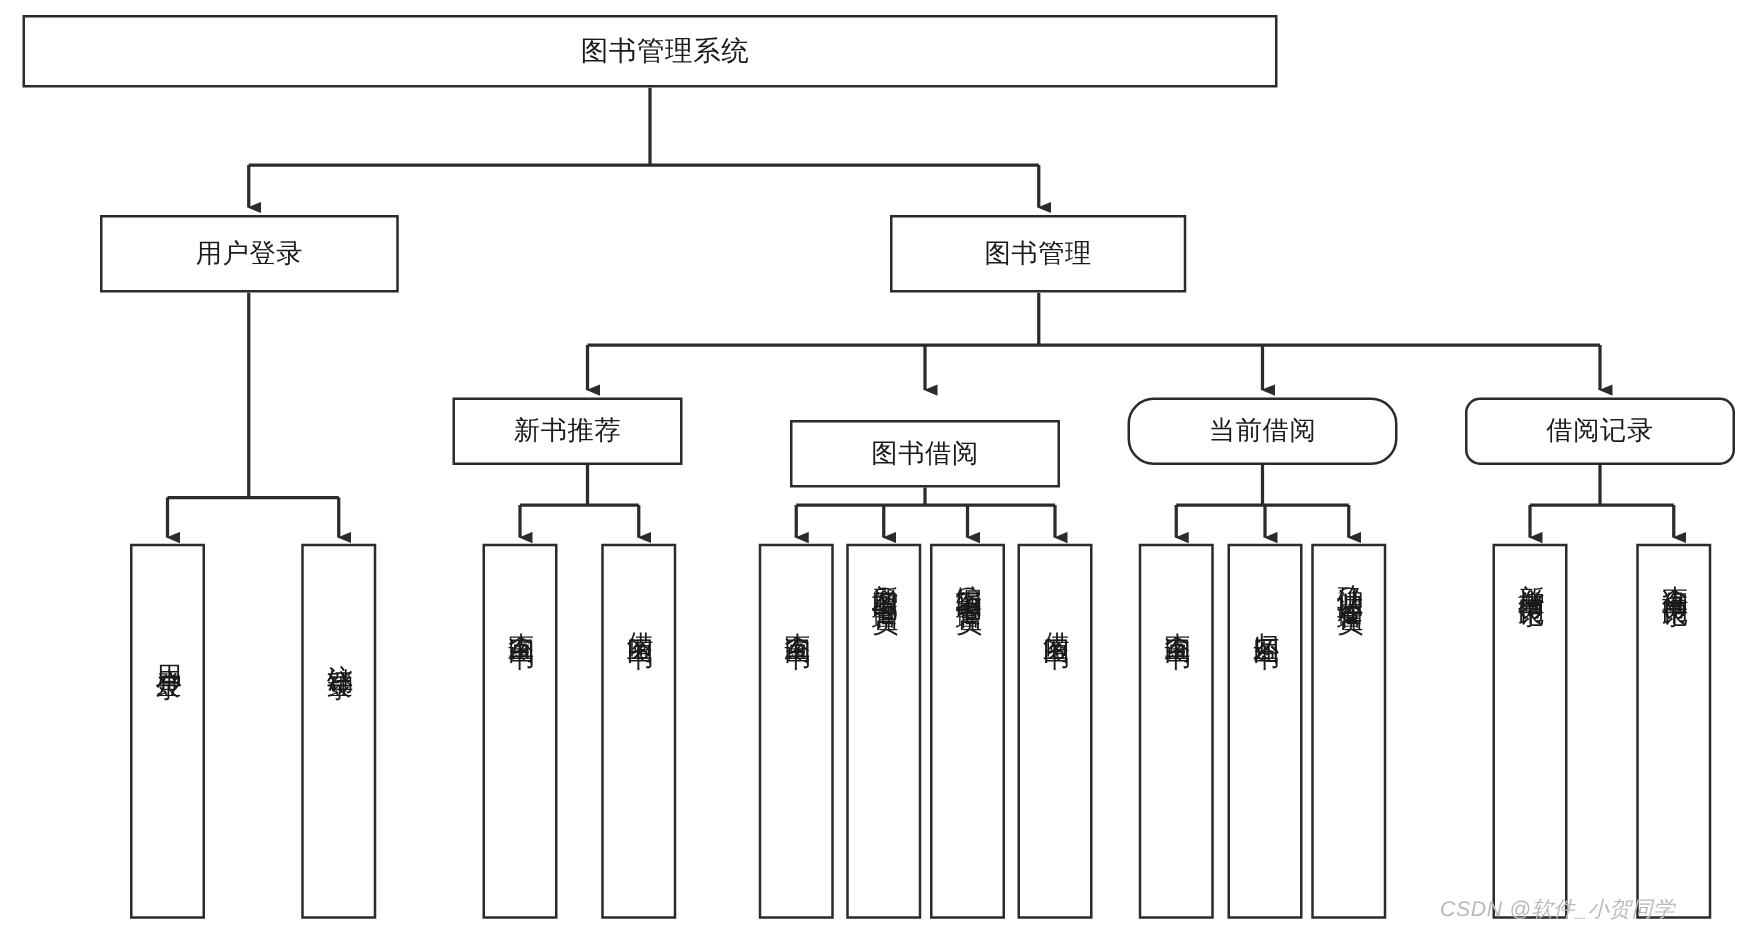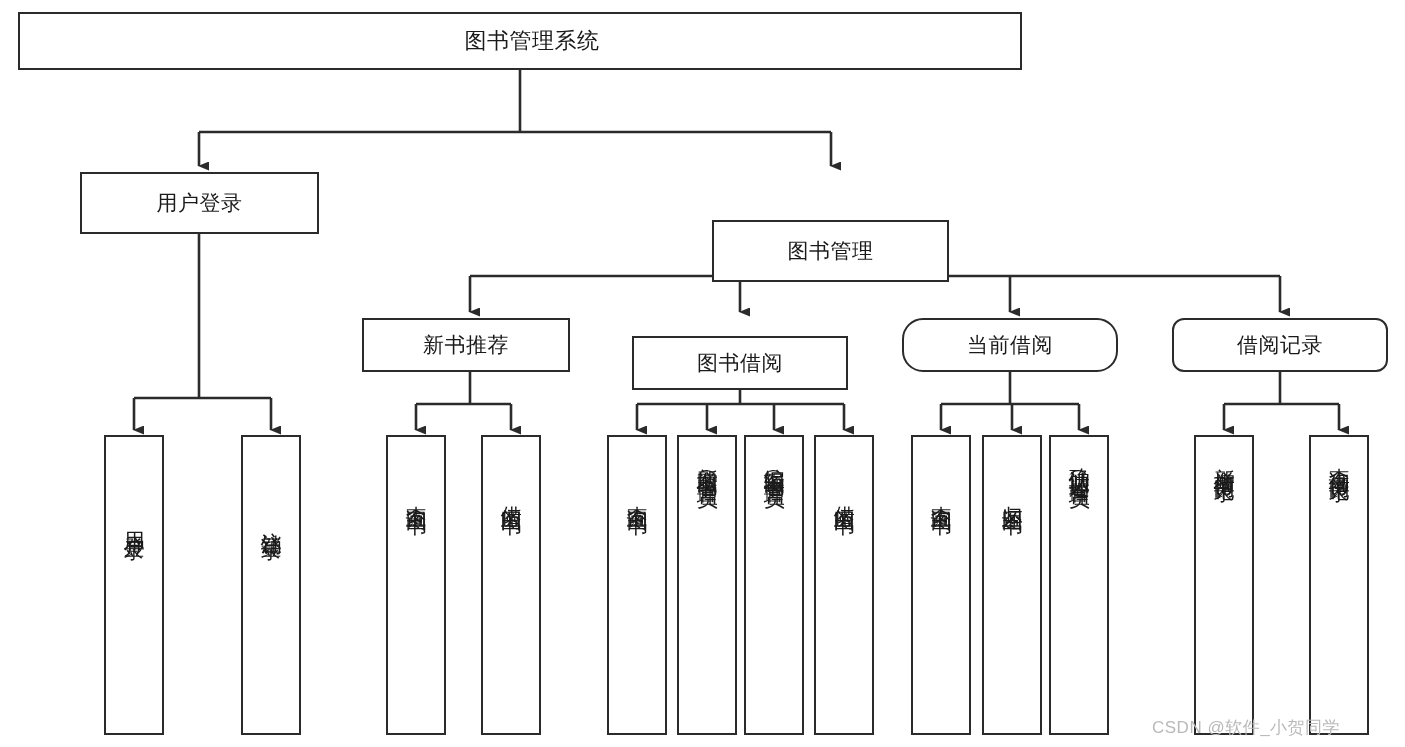--- a/index.html
+++ b/index.html
@@ -95,25 +95,25 @@
     </g>
   </svg>
 
   <div class="node h-node root" style="left:18px;top:12px;width:1004px;height:58px;">
     <div class="lbl">图书管理系统</div>
   </div>
 
   <div class="node h-node" style="left:80px;top:172px;width:239px;height:62px;">
     <div class="lbl">用户登录</div>
   </div>
-  <div class="node h-node" style="left:712px;top:172px;width:237px;height:62px;margin-top:48px;">
+  <div class="node h-node" style="left:712px;top:172px;width:237px;height:62px;">
     <div class="lbl">图书管理</div>
   </div>
 
-  <div class="node h-node" style="left:362px;top:318px;width:208px;height:54px;">
+  <div class="node h-node" style="left:362px;top:318px;width:184px;height:54px;">
     <div class="lbl">新书推荐</div>
   </div>
   <div class="node h-node" style="left:632px;top:336px;width:216px;height:54px;">
     <div class="lbl">图书借阅</div>
   </div>
   <div class="node h-node" style="left:902px;top:318px;width:216px;height:54px;border-radius:21px;">
     <div class="lbl">当前借阅</div>
   </div>
   <div class="node h-node" style="left:1172px;top:318px;width:216px;height:54px;border-radius:12px;">
     <div class="lbl">借阅记录</div>
@@ -156,15 +156,15 @@
     <div class="vlbl">确认归还（管理员）</div>
   </div>
 
   <div class="node v-node" style="left:1194px;top:435px;width:60px;height:300px;">
     <div class="vlbl">新增借阅记录</div>
   </div>
   <div class="node v-node" style="left:1309px;top:435px;width:60px;height:300px;">
     <div class="vlbl">查询借阅记录</div>
   </div>
 
-  <div class="watermark" style="left:1152px;top:716px;">CSDN @软件_小贺同学</div>
+  <div class="watermark" style="left:1152px;top:716px;font-style:italic;">CSDN @软件_小贺同学</div>
 
 </div>
 
 </body></html>

